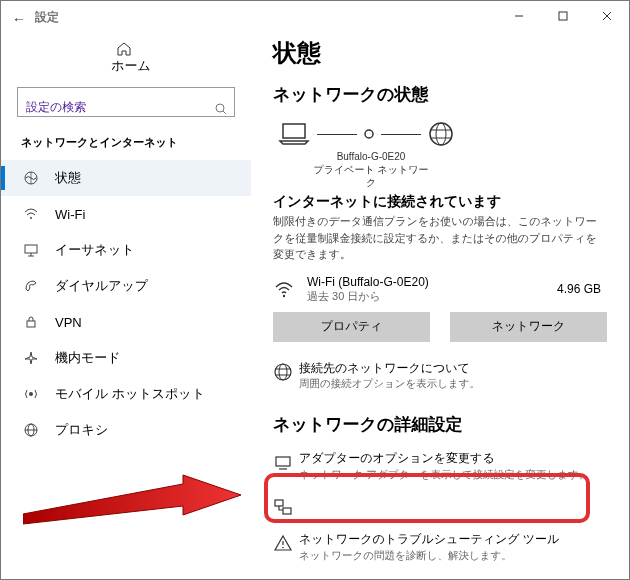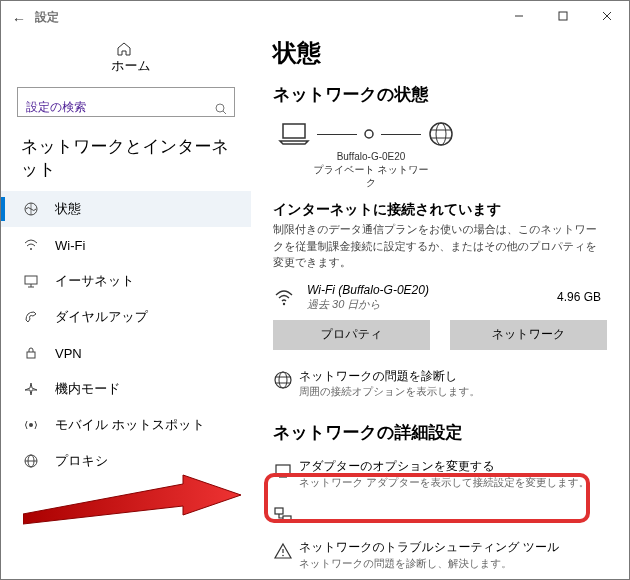--- a/index.html
+++ b/index.html
@@ -9,37 +9,37 @@
   .titlebar .back { width: 20px; text-align: center; color: #333; font-size: 14px; cursor: default; }
   .titlebar .title { margin-left: 6px; font-size: 12px; color: #737373; font-weight: bold; }
   .sysbtns { position: absolute; right: 0; top: 0; display: flex; }
   .sysbtns div { width: 44px; height: 30px; display: flex; align-items: center; justify-content: center; font-size: 12px; color: #333; }
   .body { display: flex; height: 546px; }
   .sidebar { width: 250px; padding: 0; position: relative; }
   .home { display: flex; align-items: center; padding: 8px 20px 8px 20px; font-size: 13px; flex-direction: column; }
   .home .icon { width: 20px; }
   .home .label { margin-left: 10px; }
   .searchbox { margin: 4px 16px 10px 16px; height: 30px; border: 1px solid #999; display: flex; align-items: flex-end; padding: 0 6px 0 8px; color: #4c1d95; font-size: 12px; justify-content: space-between; }
-  .category { font-size: 17px; font-weight: 400; padding: 8px 20px 10px 20px; }
+  .category { font-size: 11px; font-weight: 700; padding: 8px 20px 10px 20px; }
   .navlist { }
   .navitem { display: flex; align-items: center; height: 36px; padding-left: 20px; font-size: 13px; position: relative; }
   .navitem.selected::before { content: ""; position: absolute; left: 0; top: 6px; bottom: 6px; width: 4px; background: #0078d4; }
   .navitem.selected { background: #eef3f8; }
   .navitem .icon { width: 20px; display: inline-flex; align-items: center; justify-content: center; color: #444; }
   .navitem .label { margin-left: 14px; }
   .content { flex: 1; padding: 4px 22px 0 22px; overflow: hidden; position: relative; }
   h1 { font-size: 24px; font-weight: 600; margin-bottom: 14px; }
   h2 { font-size: 17px; font-weight: 600; margin: 10px 0 10px 0; }
   .diagram { display: flex; align-items: center; gap: 6px; padding: 4px 0 2px 4px; }
   .diagram .line { width: 40px; height: 1px; background: #333; }
   .diagram-cap { text-align: center; font-size: 10px; color: #333; width: 120px; margin-left: 38px; line-height: 1.3; }
-  .status-heading { font-size: 14px; font-weight: 600; margin-top: 12px; }
+  .status-heading { font-size: 14px; font-weight: 600; margin-top: 4px; }
   .status-desc { font-size: 11px; color: #444; margin-top: 2px; line-height: 1.5; }
   .wifi-row { display: flex; align-items: center; margin-top: 12px; }
-  .wifi-row .txt { margin-left: 12px; font-size: 12px; flex: 1; font-style: italic; }
+  .wifi-row .txt { margin-left: 12px; font-size: 12px; flex: 1; }
   .wifi-row .sub { font-size: 11px; color: #666; }
   .wifi-row .usage { font-size: 12px; margin-right: 6px; }
   .btnrow { display: flex; gap: 20px; margin-top: 8px; }
   .btn { flex: 1; height: 30px; background: #ccc; display: flex; align-items: center; justify-content: center; font-size: 12px; }
   .linkitem { display: flex; align-items: flex-start; margin-top: 14px; }
   .linkitem .icon { width: 26px; flex-shrink: 0; padding-top: 2px; }
   .linkitem .txt { font-size: 12px; line-height: 1.4; }
   .linkitem .sub { font-size: 10.5px; color: #666; }
   .highlight-box { position: absolute; border: 4px solid #e03030; border-radius: 10px; left: 263px; top: 472px; width: 326px; height: 50px; pointer-events: none; }
   .arrow-svg { position: absolute; left: 22px; top: 468px; width: 218px; height: 60px; pointer-events: none; }
@@ -230,21 +230,21 @@
       <div class="linkitem" style="margin-top:18px;">
         <span class="icon">
           <svg width="20" height="20" viewBox="0 0 20 20">
               <circle cx="10" cy="10" r="8" fill="none" stroke="#333" stroke-width="1.2"></circle>
               <ellipse cx="10" cy="10" rx="4" ry="8" fill="none" stroke="#333" stroke-width="1"></ellipse>
               <line x1="2" y1="7" x2="18" y2="7" stroke="#333" stroke-width="1"></line>
               <line x1="2" y1="13" x2="18" y2="13" stroke="#333" stroke-width="1"></line>
             </svg>
         </span>
         <div class="txt">
-          <div>ネットワークの問題を診断し</div>
+          <div>接続先のネットワークについて</div>
           <div class="sub">周囲の接続オプションを表示します。</div>
         </div>
       </div>
 
       <h2 style="margin-top:22px;">ネットワークの詳細設定</h2>
 
       <div class="linkitem">
         <span class="icon">
           <svg width="20" height="20" viewBox="0 0 20 20">
               <rect x="3" y="5" width="14" height="9" fill="none" stroke="#333" stroke-width="1.2"></rect>

